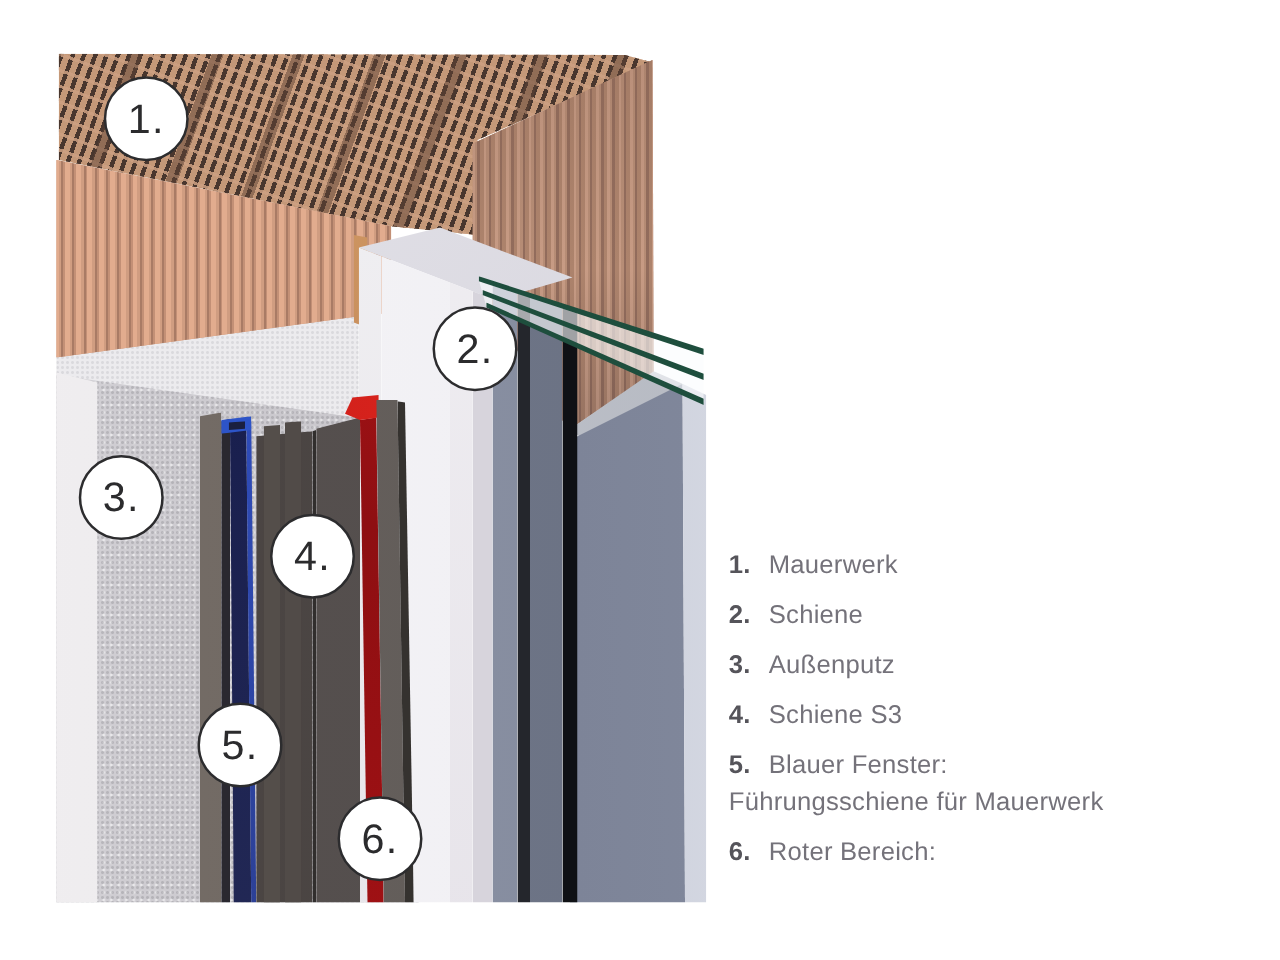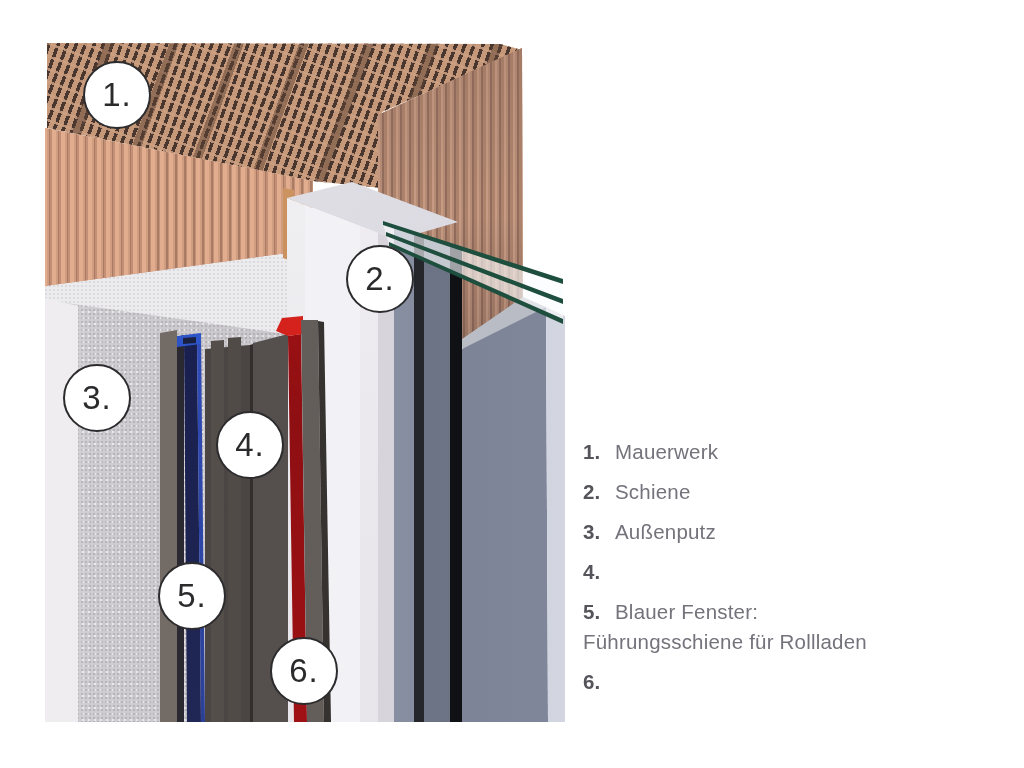--- a/index.html
+++ b/index.html
@@ -195,29 +195,31 @@
     </div>
     <div class="legend-item">
       <div class="legend-row">
         <span class="legend-num">3.</span>
         <span>Außenputz</span>
       </div>
     </div>
     <div class="legend-item">
       <div class="legend-row">
         <span class="legend-num">4.</span>
+        <span>Schiene S3</span>
       </div>
     </div>
     <div class="legend-item">
       <div class="legend-row">
         <span class="legend-num">5.</span>
         <span>Blauer Fenster:</span>
       </div>
-      <div>Führungsschiene für Rollladen</div>
+      <div>Führungsschiene für Mauerwerk</div>
     </div>
     <div class="legend-item">
       <div class="legend-row">
         <span class="legend-num">6.</span>
+        <span>Roter Bereich:</span>
       </div>
     </div>
   </div>
 
 </div>
 
 </body></html>

